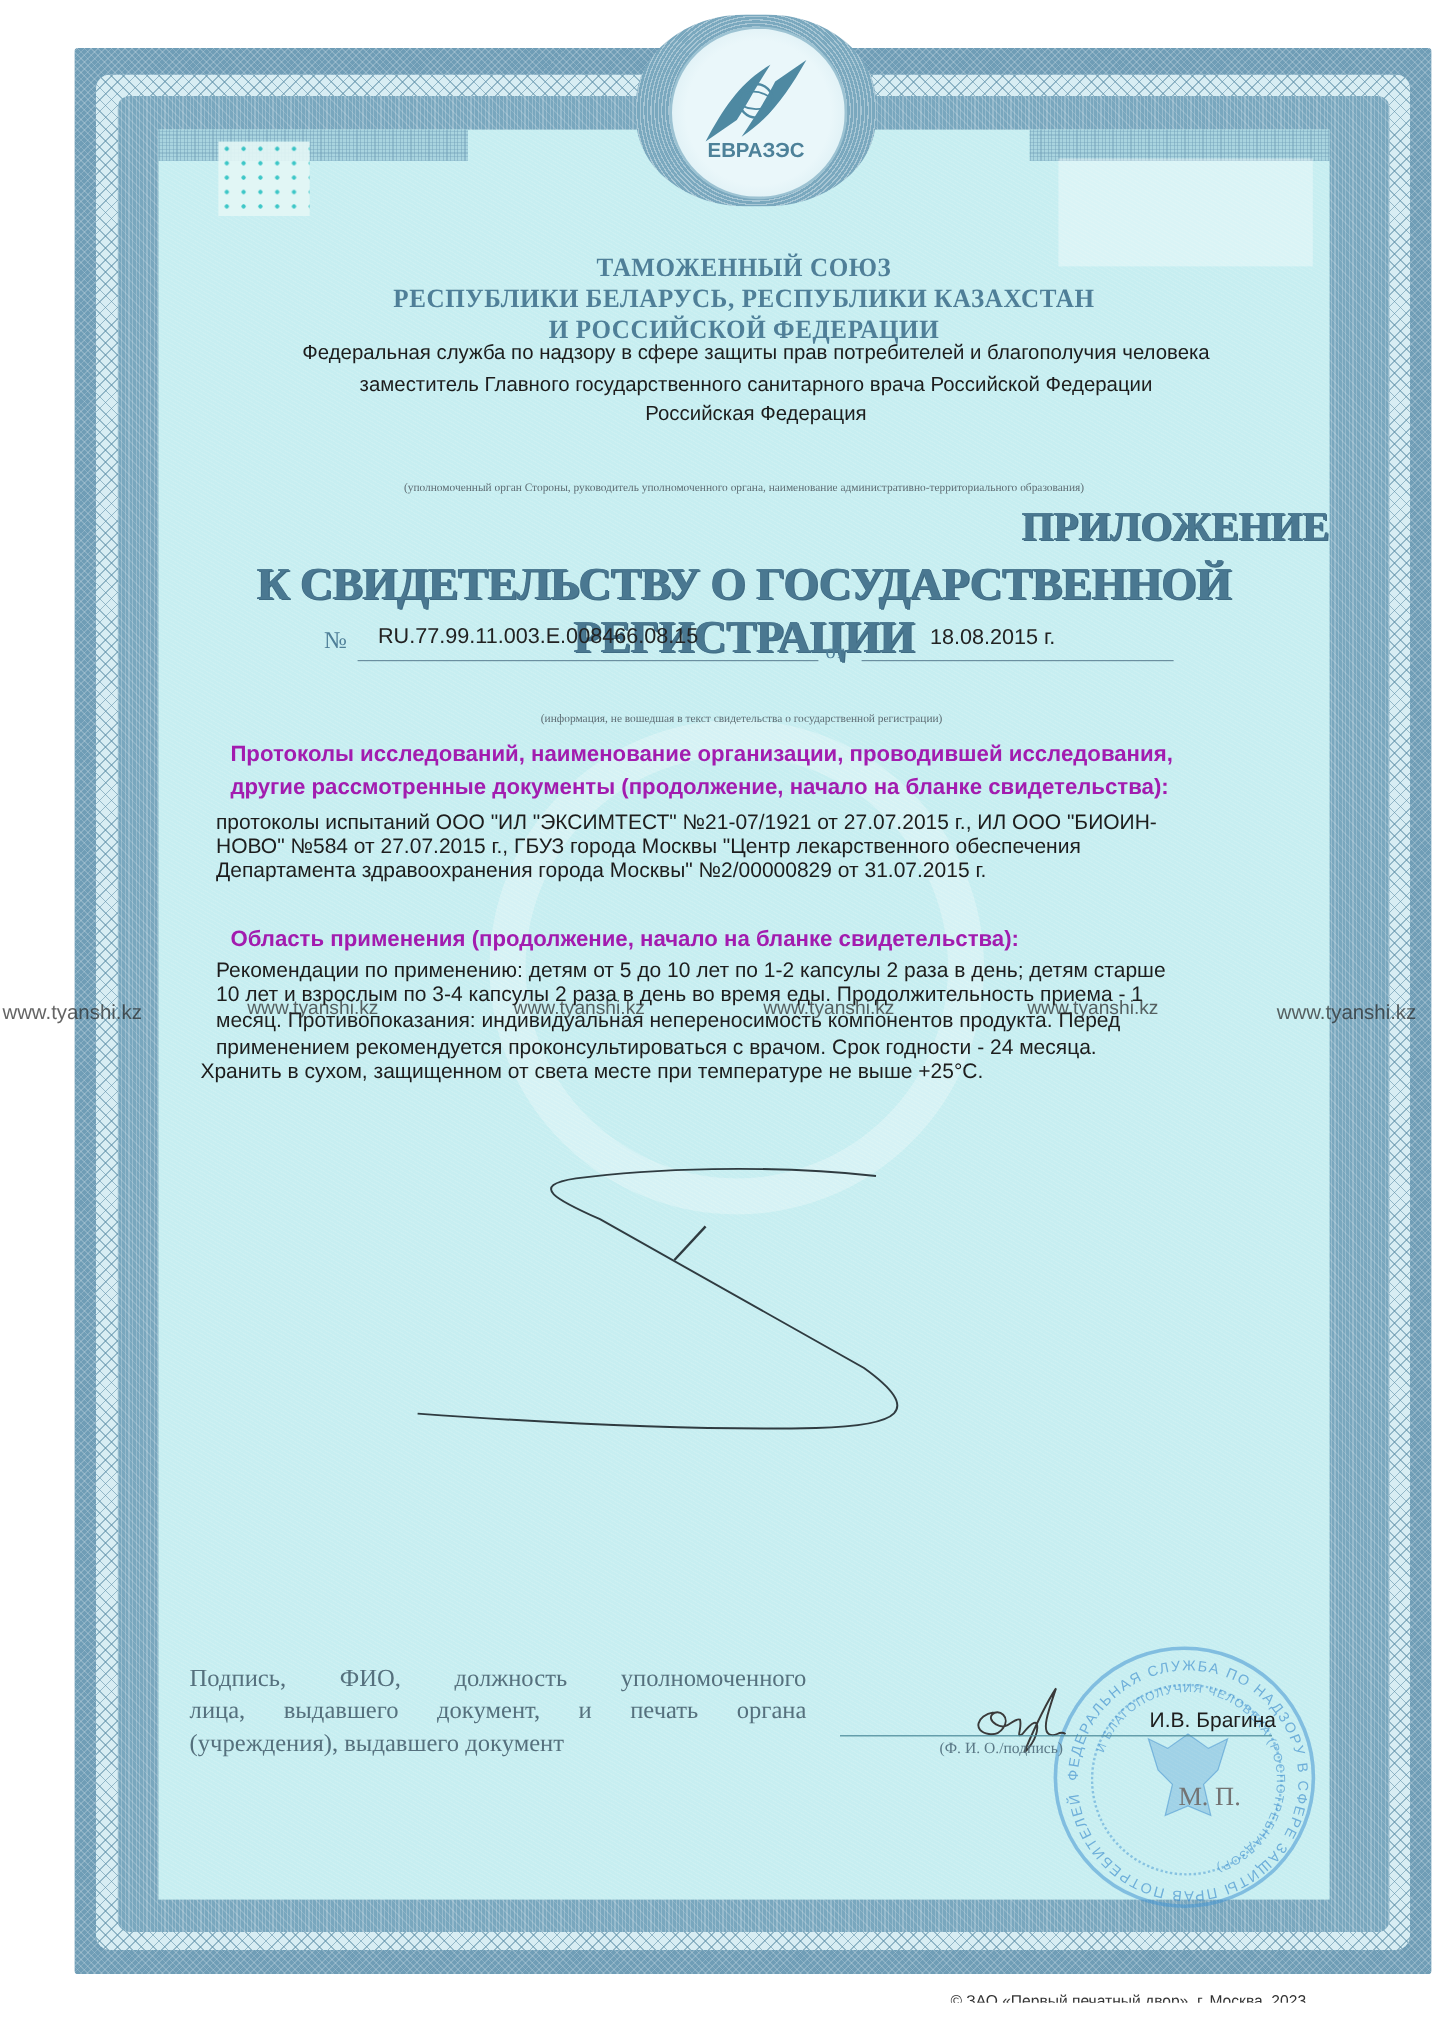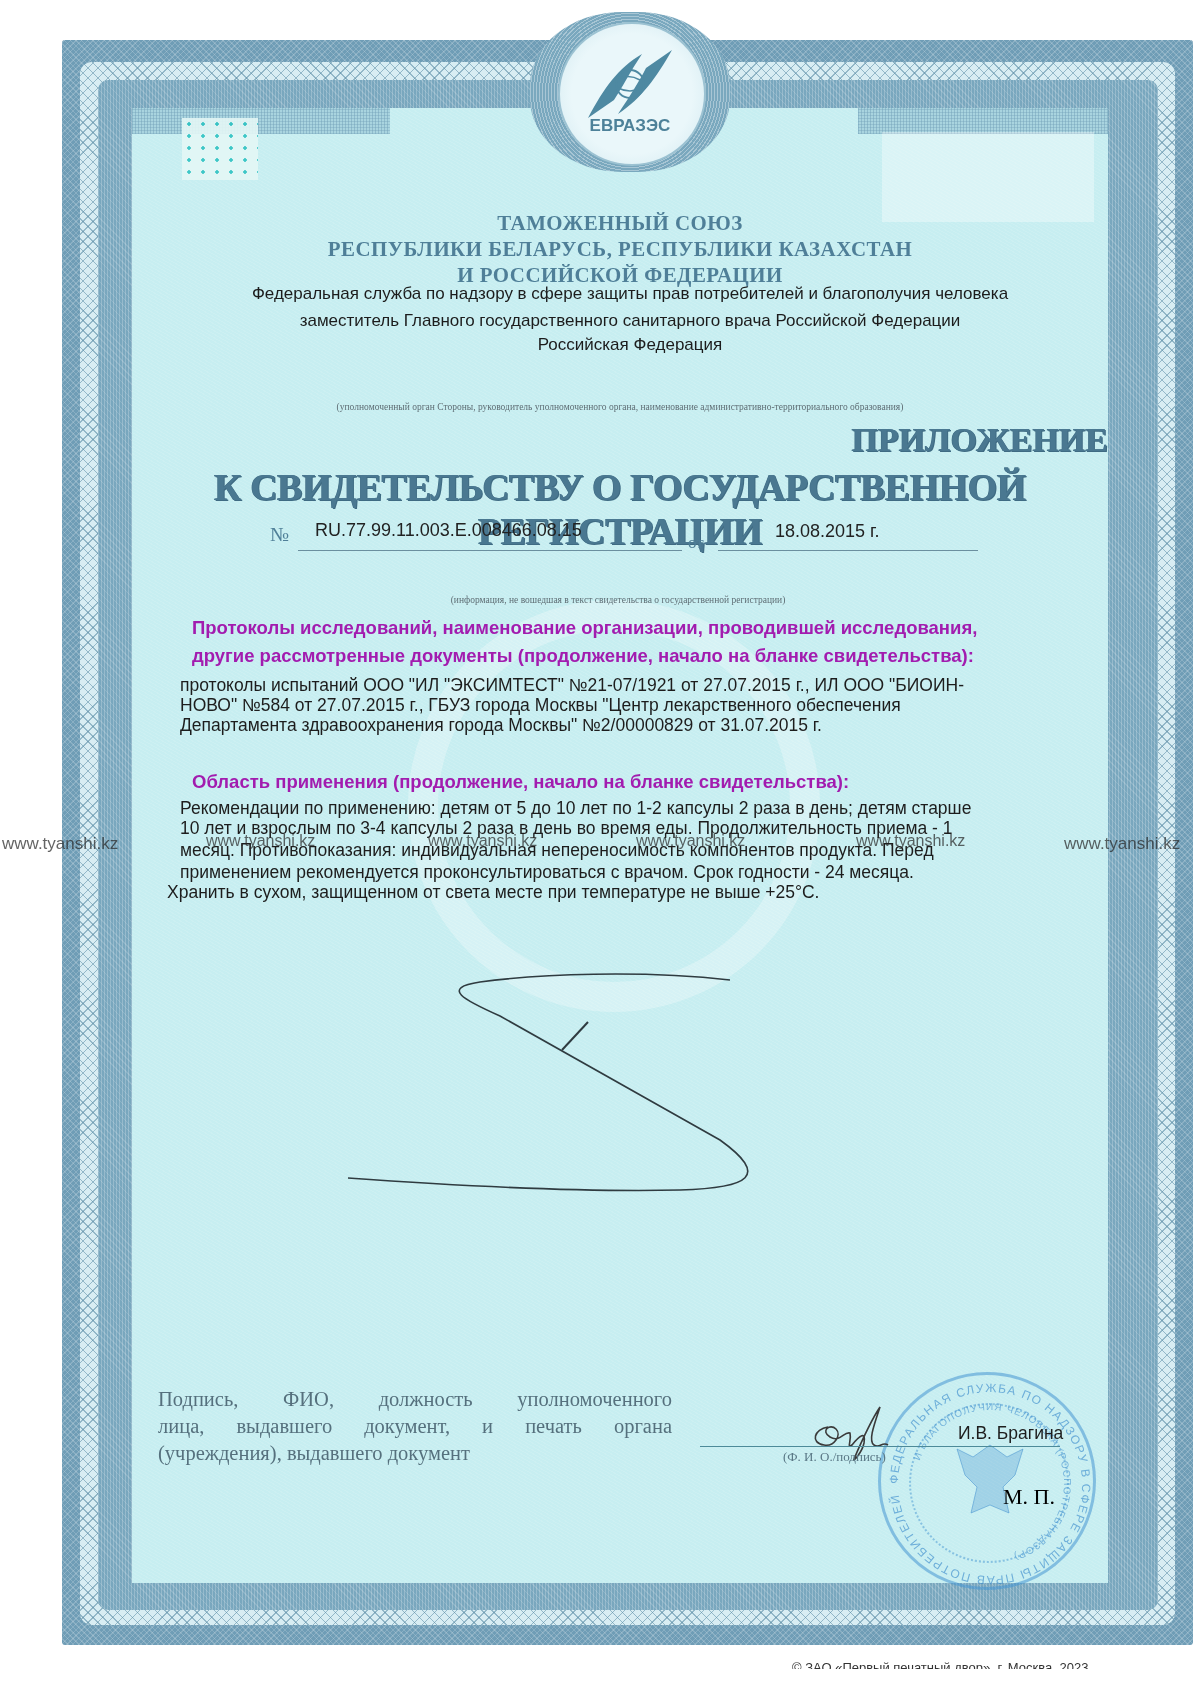--- a/index.html
+++ b/index.html
@@ -113,21 +113,21 @@
       position: absolute; left: 408px; top: 600px; width: 412px; height: 412px;
       border-radius: 50%;
       border: 30px solid rgba(255,255,255,0.28);
       box-sizing: border-box;
     }
     .sig-block-label {
       font-family: "Liberation Serif", serif; color: #55707d; font-size: 20.5px;
       line-height: 26px; text-align: justify; text-align-last: justify;
     }
     .sig-caption { font-family: "Liberation Serif", serif; color: #5a7886; font-size: 13px; }
-    .mp { font-family: "Liberation Serif", serif; color: #000000; font-size: 22px; margin-left: 21px; }
+    .mp { font-family: "Liberation Serif", serif; color: #737373; font-size: 22px; }
     .signer { font-family: "Liberation Sans", sans-serif; color: #1d1d1d; font-size: 17.5px; }
     .stamp {
       position: absolute; left: 878px; top: 1372px; width: 218px; height: 218px;
       border-radius: 50%; border: 3px solid rgba(70,150,210,0.55);
       box-sizing: border-box;
     }
     .stamp-inner {
       position: absolute; left: 28px; top: 28px; width: 156px; height: 156px;
       border-radius: 50%; border: 2px dotted rgba(70,150,210,0.5);
     }

